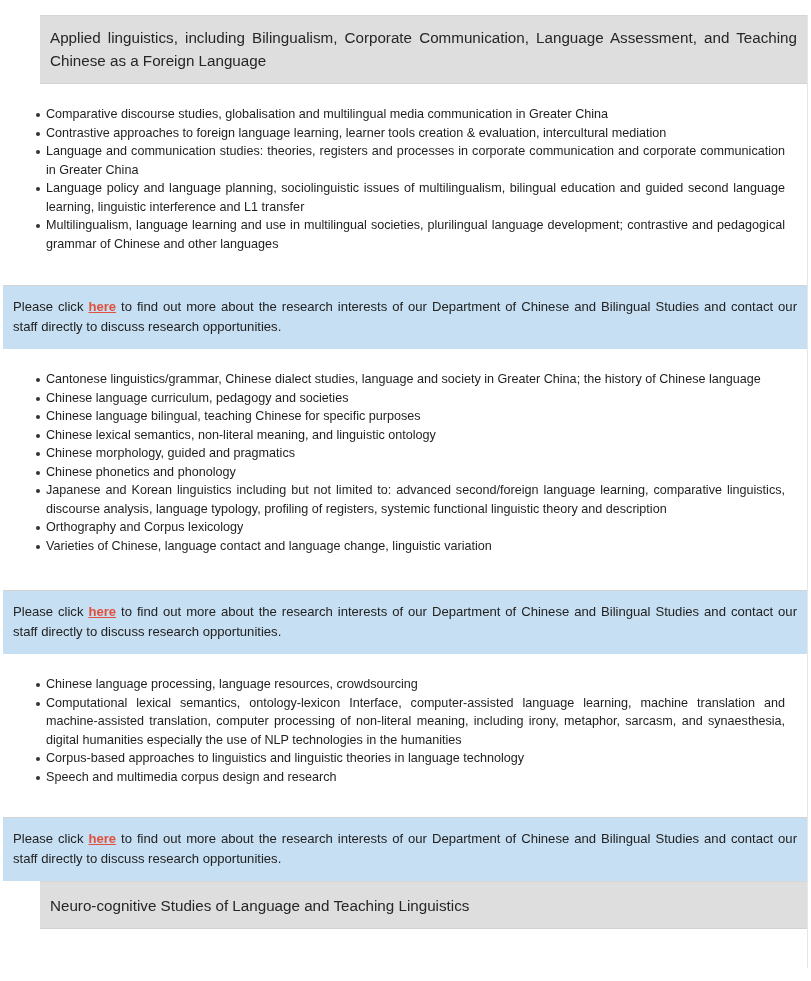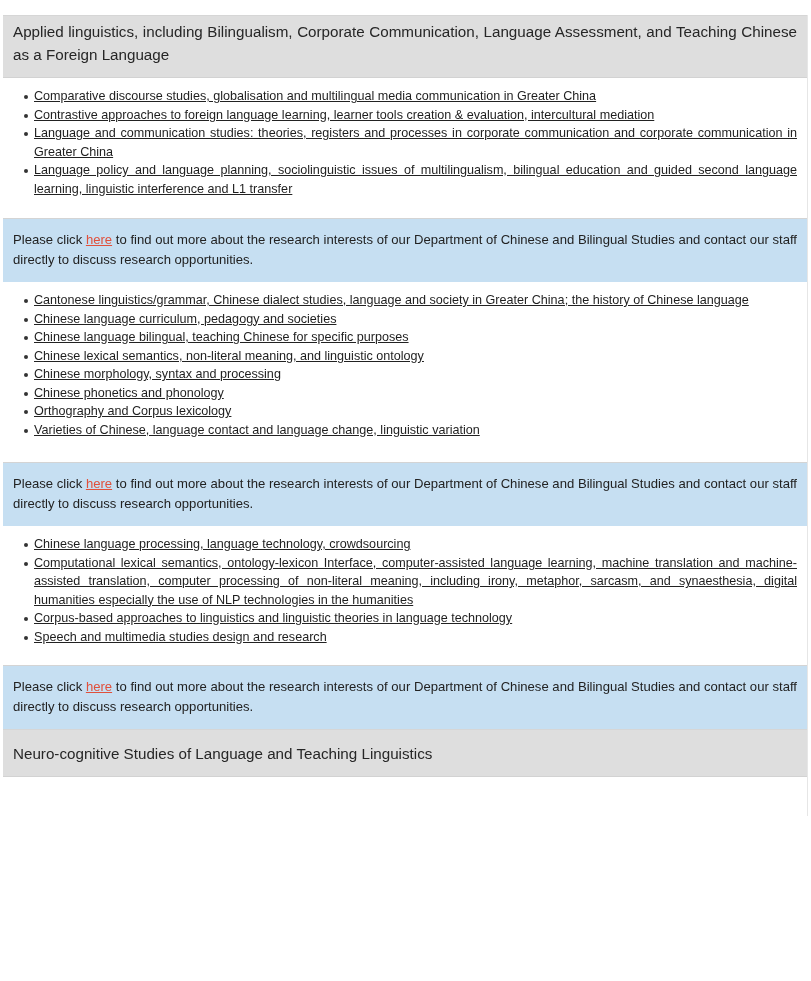--- a/index.html
+++ b/index.html
@@ -22,40 +22,40 @@
     .content {
       margin-left: 3px;
       width: 805px;
       border-right: 1px solid #e6e6e6;
       box-sizing: border-box;
     }
     .section-header {
       background: #dedede;
       border-top: 1px solid #d6d6d6;
       border-bottom: 1px solid #d2d2d2;
-      padding: 4px 10px 11px 10px;
+      padding: 10px 10px 11px 10px;
       font-size: 15.2px;
       line-height: 23px;
       color: #262626;
       text-align: justify;
       box-sizing: border-box;
+      margin-left: 37px;
     }
     .section-header.single {
       padding-top: 12px;
       padding-bottom: 11px;
     }
     .section-body {
       background: #ffffff;
       padding: 9px 10px 10px 10px;
     }
     ul.topics {
-      margin: 0;
+      margin: 12px;
       padding: 0;
       list-style: none;
-      text-decoration: underline;
     }
     ul.topics li {
       position: relative;
       padding-left: 21px;
       font-size: 12.6px;
       line-height: 18.5px;
       text-align: justify;
       color: #1e1e1e;
     }
     ul.topics li::before {
@@ -74,64 +74,67 @@
       padding: 11px 10px 12px 10px;
       font-size: 13.1px;
       line-height: 20px;
       color: #222222;
       text-align: justify;
     }
     .info-panel a {
       color: #e0503c;
       text-decoration: underline;
       cursor: pointer;
+      font-weight: bold;
     }
     .spacer-1 { height: 10px; }
     .spacer-2 { height: 13px; }
     .spacer-3 { height: 9px; }
   </style>
 </head>
 <body>
 
 <div class="page">
   <div class="content">
 
     <div class="section-header">Applied linguistics, including Bilingualism, Corporate Communication, Language Assessment, and Teaching Chinese as a Foreign Language</div>
     <div class="section-body">
       <ul class="topics">
         <li>Comparative discourse studies, globalisation and multilingual media communication in Greater China</li>
         <li>Contrastive approaches to foreign language learning, learner tools creation &amp; evaluation, intercultural mediation</li>
         <li>Language and communication studies: theories, registers and processes in corporate communication and corporate communication in Greater China</li>
         <li>Language policy and language planning, sociolinguistic issues of multilingualism, bilingual education and guided second language learning, linguistic interference and L1 transfer</li>
+        <li>Multilingualism, language learning and use in multilingual societies, plurilingual language development; contrastive and pedagogical grammar of Chinese and other languages</li>
       </ul>
     </div>
     <div class="spacer-1"></div>
     <div class="info-panel"><span>Please click </span><a>here</a><span> to find out more about the research interests of our Department of Chinese and Bilingual Studies and contact our staff directly to discuss research opportunities.</span></div>
 
     <div class="section-body">
       <ul class="topics">
         <li>Cantonese linguistics/grammar, Chinese dialect studies, language and society in Greater China; the history of Chinese language</li>
         <li>Chinese language curriculum, pedagogy and societies</li>
         <li>Chinese language bilingual, teaching Chinese for specific purposes</li>
         <li>Chinese lexical semantics, non-literal meaning, and linguistic ontology</li>
-        <li>Chinese morphology, syntax and processing</li>
+        <li>Chinese morphology, guided and pragmatics</li>
         <li>Chinese phonetics and phonology</li>
+        <li>Japanese and Korean linguistics including but not limited to: advanced second/foreign language learning, comparative linguistics, discourse analysis, language typology, profiling of registers, systemic functional linguistic theory and description</li>
         <li>Orthography and Corpus lexicology</li>
         <li>Varieties of Chinese, language contact and language change, linguistic variation</li>
       </ul>
     </div>
     <div class="spacer-2"></div>
     <div class="info-panel"><span>Please click </span><a>here</a><span> to find out more about the research interests of our Department of Chinese and Bilingual Studies and contact our staff directly to discuss research opportunities.</span></div>
 
     <div class="section-body">
       <ul class="topics">
-        <li>Chinese language processing, language technology, crowdsourcing</li>
+        <li>Chinese language processing, language resources, crowdsourcing</li>
         <li>Computational lexical semantics, ontology-lexicon Interface, computer-assisted language learning, machine translation and machine-assisted translation, computer processing of non-literal meaning, including irony, metaphor, sarcasm, and synaesthesia, digital humanities especially the use of NLP technologies in the humanities</li>
         <li>Corpus-based approaches to linguistics and linguistic theories in language technology</li>
-        <li>Speech and multimedia studies design and research</li>
+        <li>Speech and multimedia corpus design and research</li>
       </ul>
     </div>
     <div class="spacer-3"></div>
     <div class="info-panel"><span>Please click </span><a>here</a><span> to find out more about the research interests of our Department of Chinese and Bilingual Studies and contact our staff directly to discuss research opportunities.</span></div>
 
     <div class="section-header single">Neuro-cognitive Studies of Language and Teaching Linguistics</div>
     <div class="section-body" style="height:20px;"></div>
 
   </div>
 </div>

